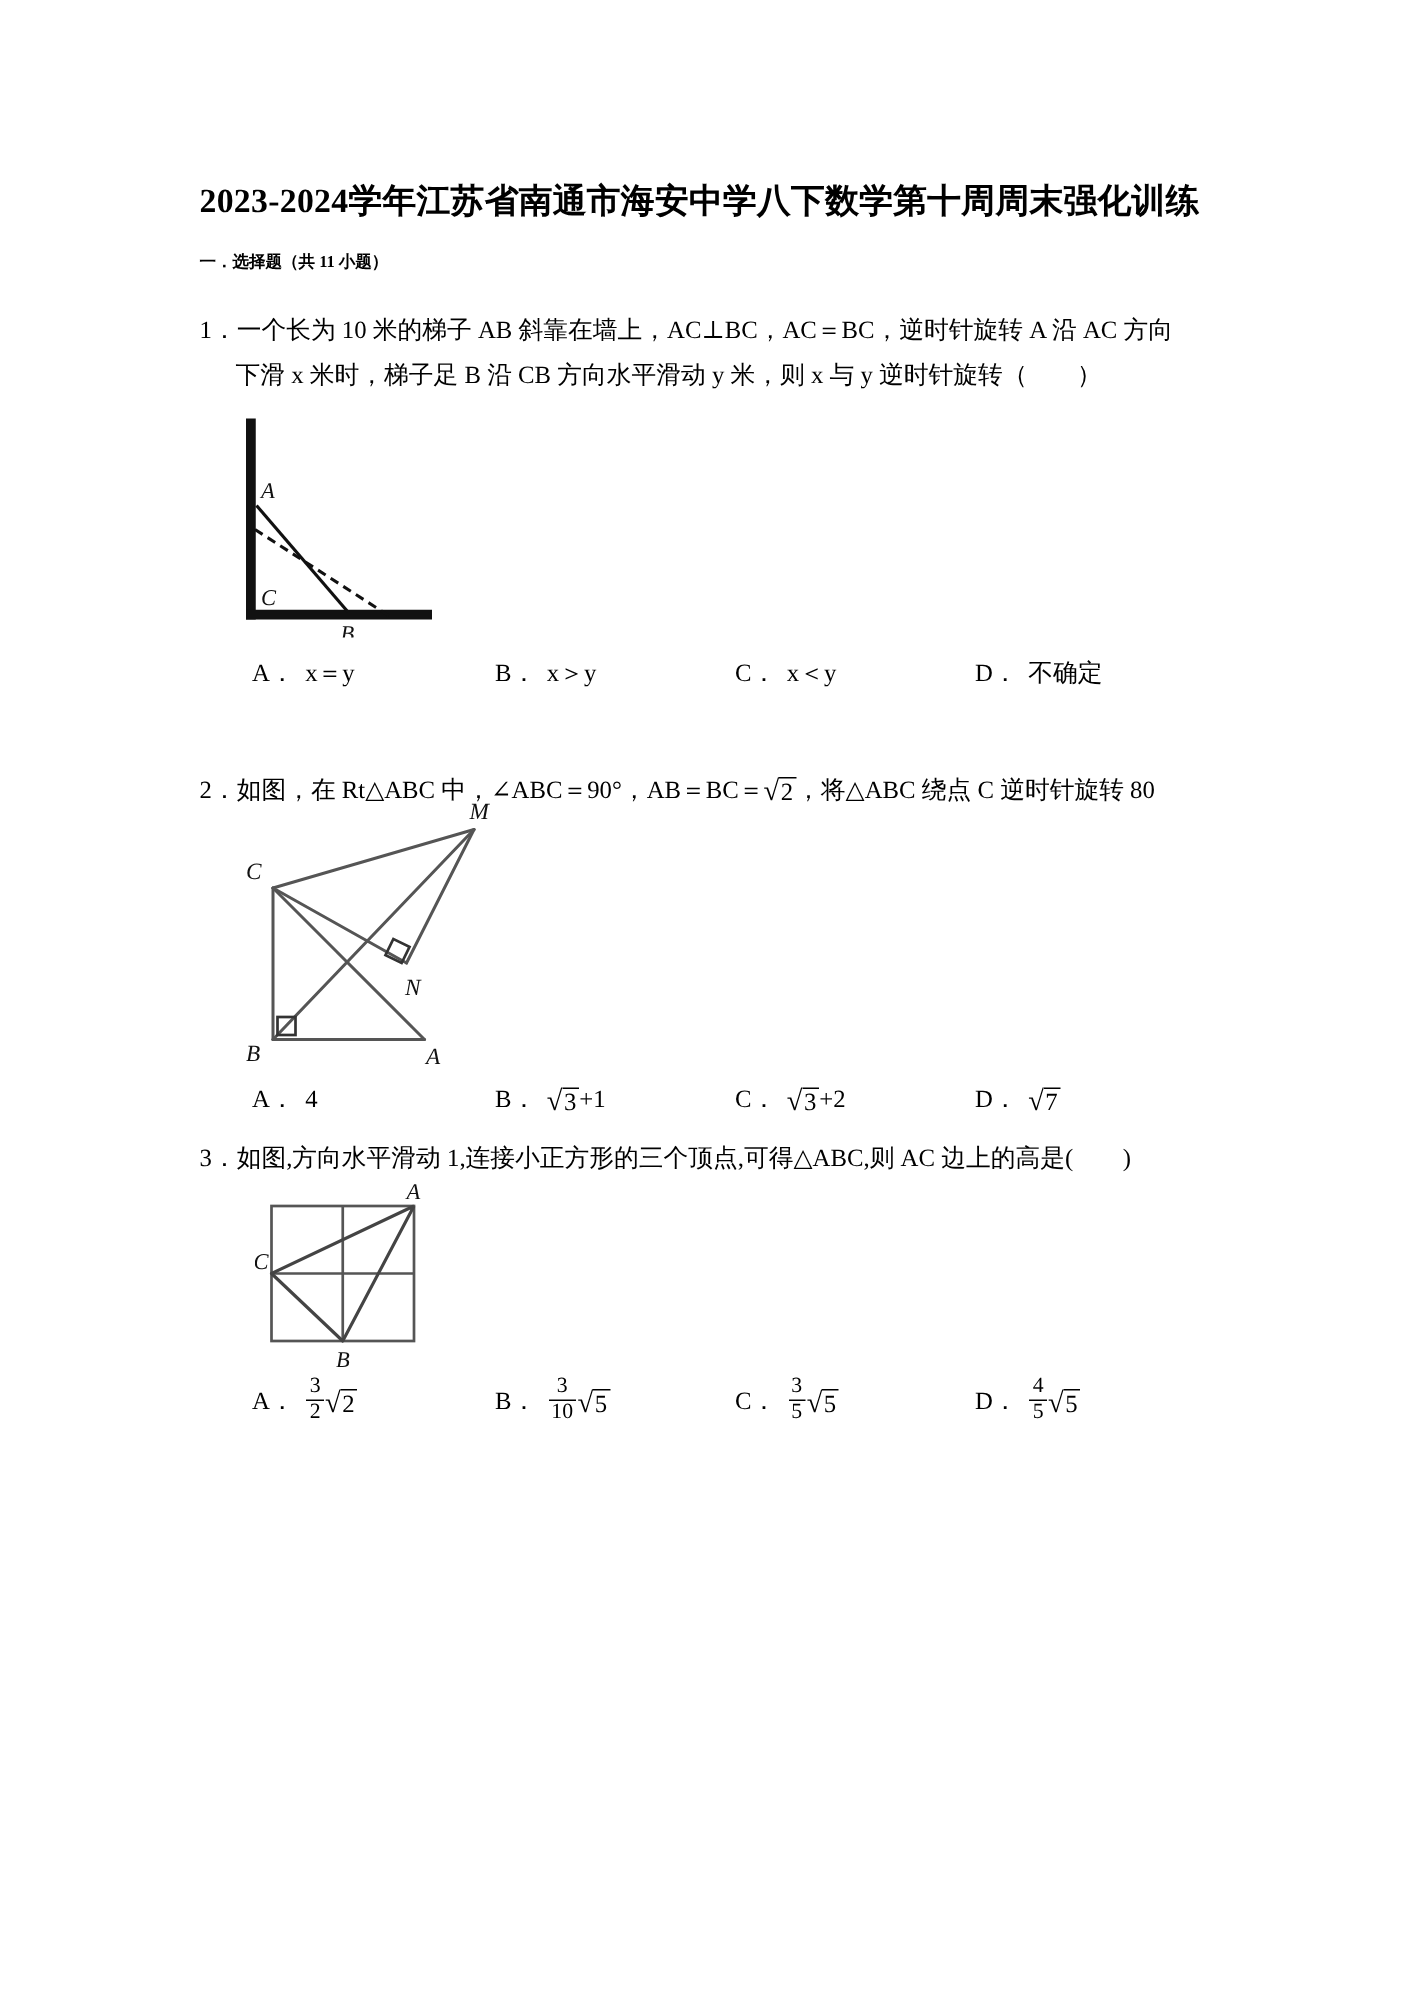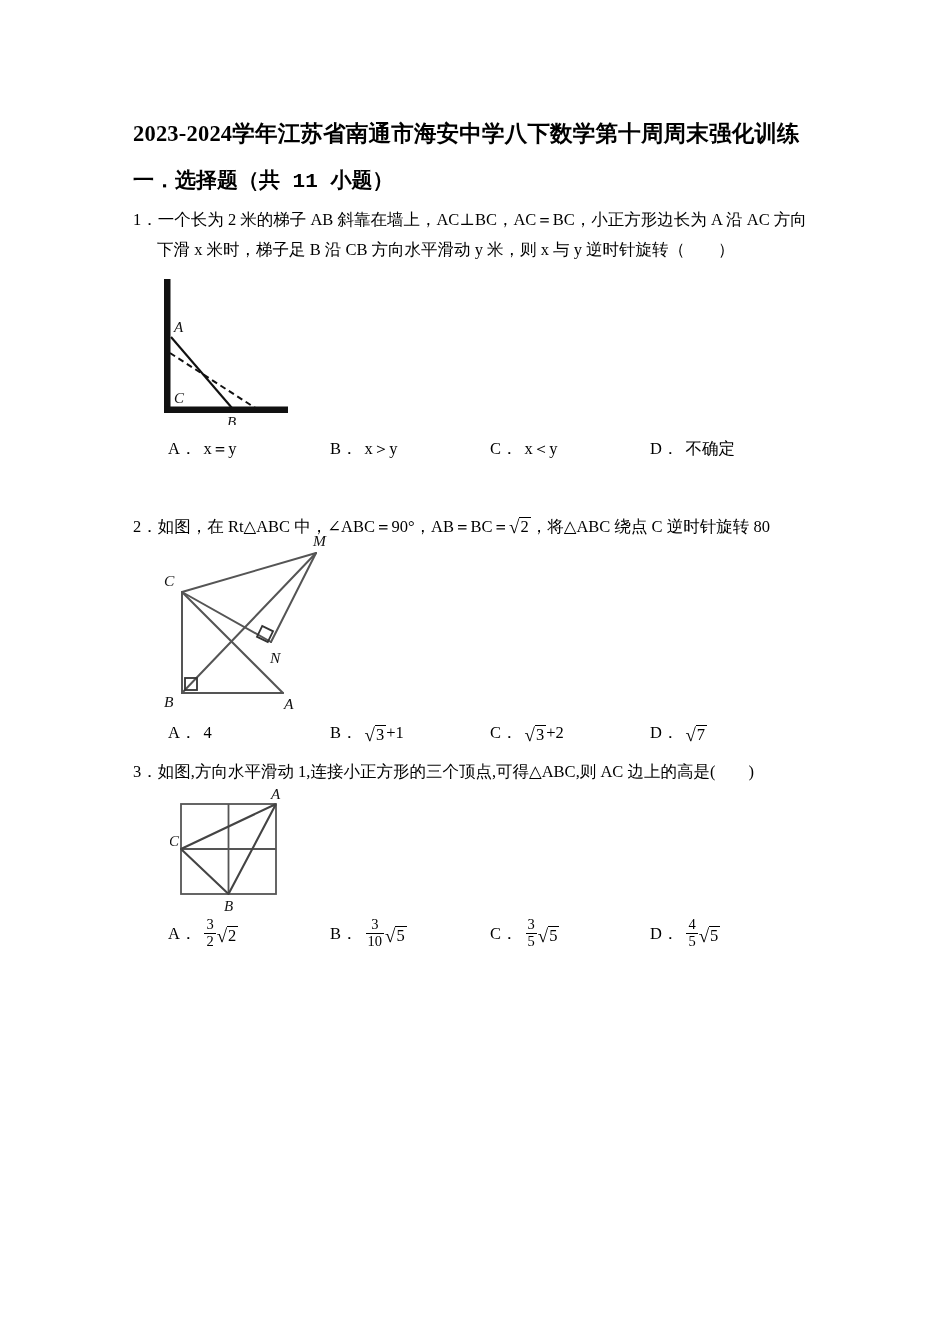--- a/index.html
+++ b/index.html
@@ -30,24 +30,23 @@
     font-size: 22.5px;
     font-weight: bold;
     letter-spacing: 0.2px;
     white-space: nowrap;
     line-height: 1.25;
   }
   .section-head {
     position: absolute;
     left: 133px;
     top: 168px;
-    font-size: 21px;
+    font-size: 11px;
     font-weight: bold;
     line-height: 1.3;
-    font-family: Liberation Mono, monospace;
   }
   .q-block {
     position: absolute;
     left: 133px;
     width: 692px;
     font-size: 16.5px;
     line-height: 30px;
   }
   .q-line {
     white-space: nowrap;
@@ -120,21 +119,21 @@
 </head>
 <body>
 
 <div class="page">
 
   <div class="doc-title">2023-2024学年江苏省南通市海安中学八下数学第十周周末强化训练</div>
 
   <div class="section-head">一．选择题（共 11 小题）</div>
 
   <div class="q-block" style="top:205px;">
-    <div class="q-line"><span>1．</span><span>一个长为 2 米的梯子 </span><span class="ital">AB</span><span> 斜靠在墙上，</span><span class="ital">AC</span><span>⊥</span><span class="ital">BC</span><span>，</span><span class="ital">AC</span><span>＝</span><span class="ital">BC</span><span>，小正方形边长为 </span><span class="ital">A</span><span> 沿 </span><span class="ital">AC</span><span> 方向</span></div>
+    <div class="q-line"><span>1．</span><span>一个长为 10 米的梯子 </span><span class="ital">AB</span><span> 斜靠在墙上，</span><span class="ital">AC</span><span>⊥</span><span class="ital">BC</span><span>，</span><span class="ital">AC</span><span>＝</span><span class="ital">BC</span><span>，逆时针旋转 </span><span class="ital">A</span><span> 沿 </span><span class="ital">AC</span><span> 方向</span></div>
     <div class="q-line q-indent"><span>下滑 </span><span class="ital">x</span><span> 米时，梯子足 </span><span class="ital">B</span><span> 沿 </span><span class="ital">CB</span><span> 方向水平滑动 </span><span class="ital">y</span><span> 米，则 </span><span class="ital">x</span><span> 与 </span><span class="ital">y</span><span> 逆时针旋转（　　）</span></div>
   </div>
 
   <div class="fig" style="left:150px; top:275px;">
     <svg width="150" height="150" viewBox="0 0 150 150">
 
       <rect x="14" y="4" width="6.5" height="134" fill="#111"></rect>
 
       <rect x="14" y="131.5" width="124" height="6.5" fill="#111"></rect>
 

